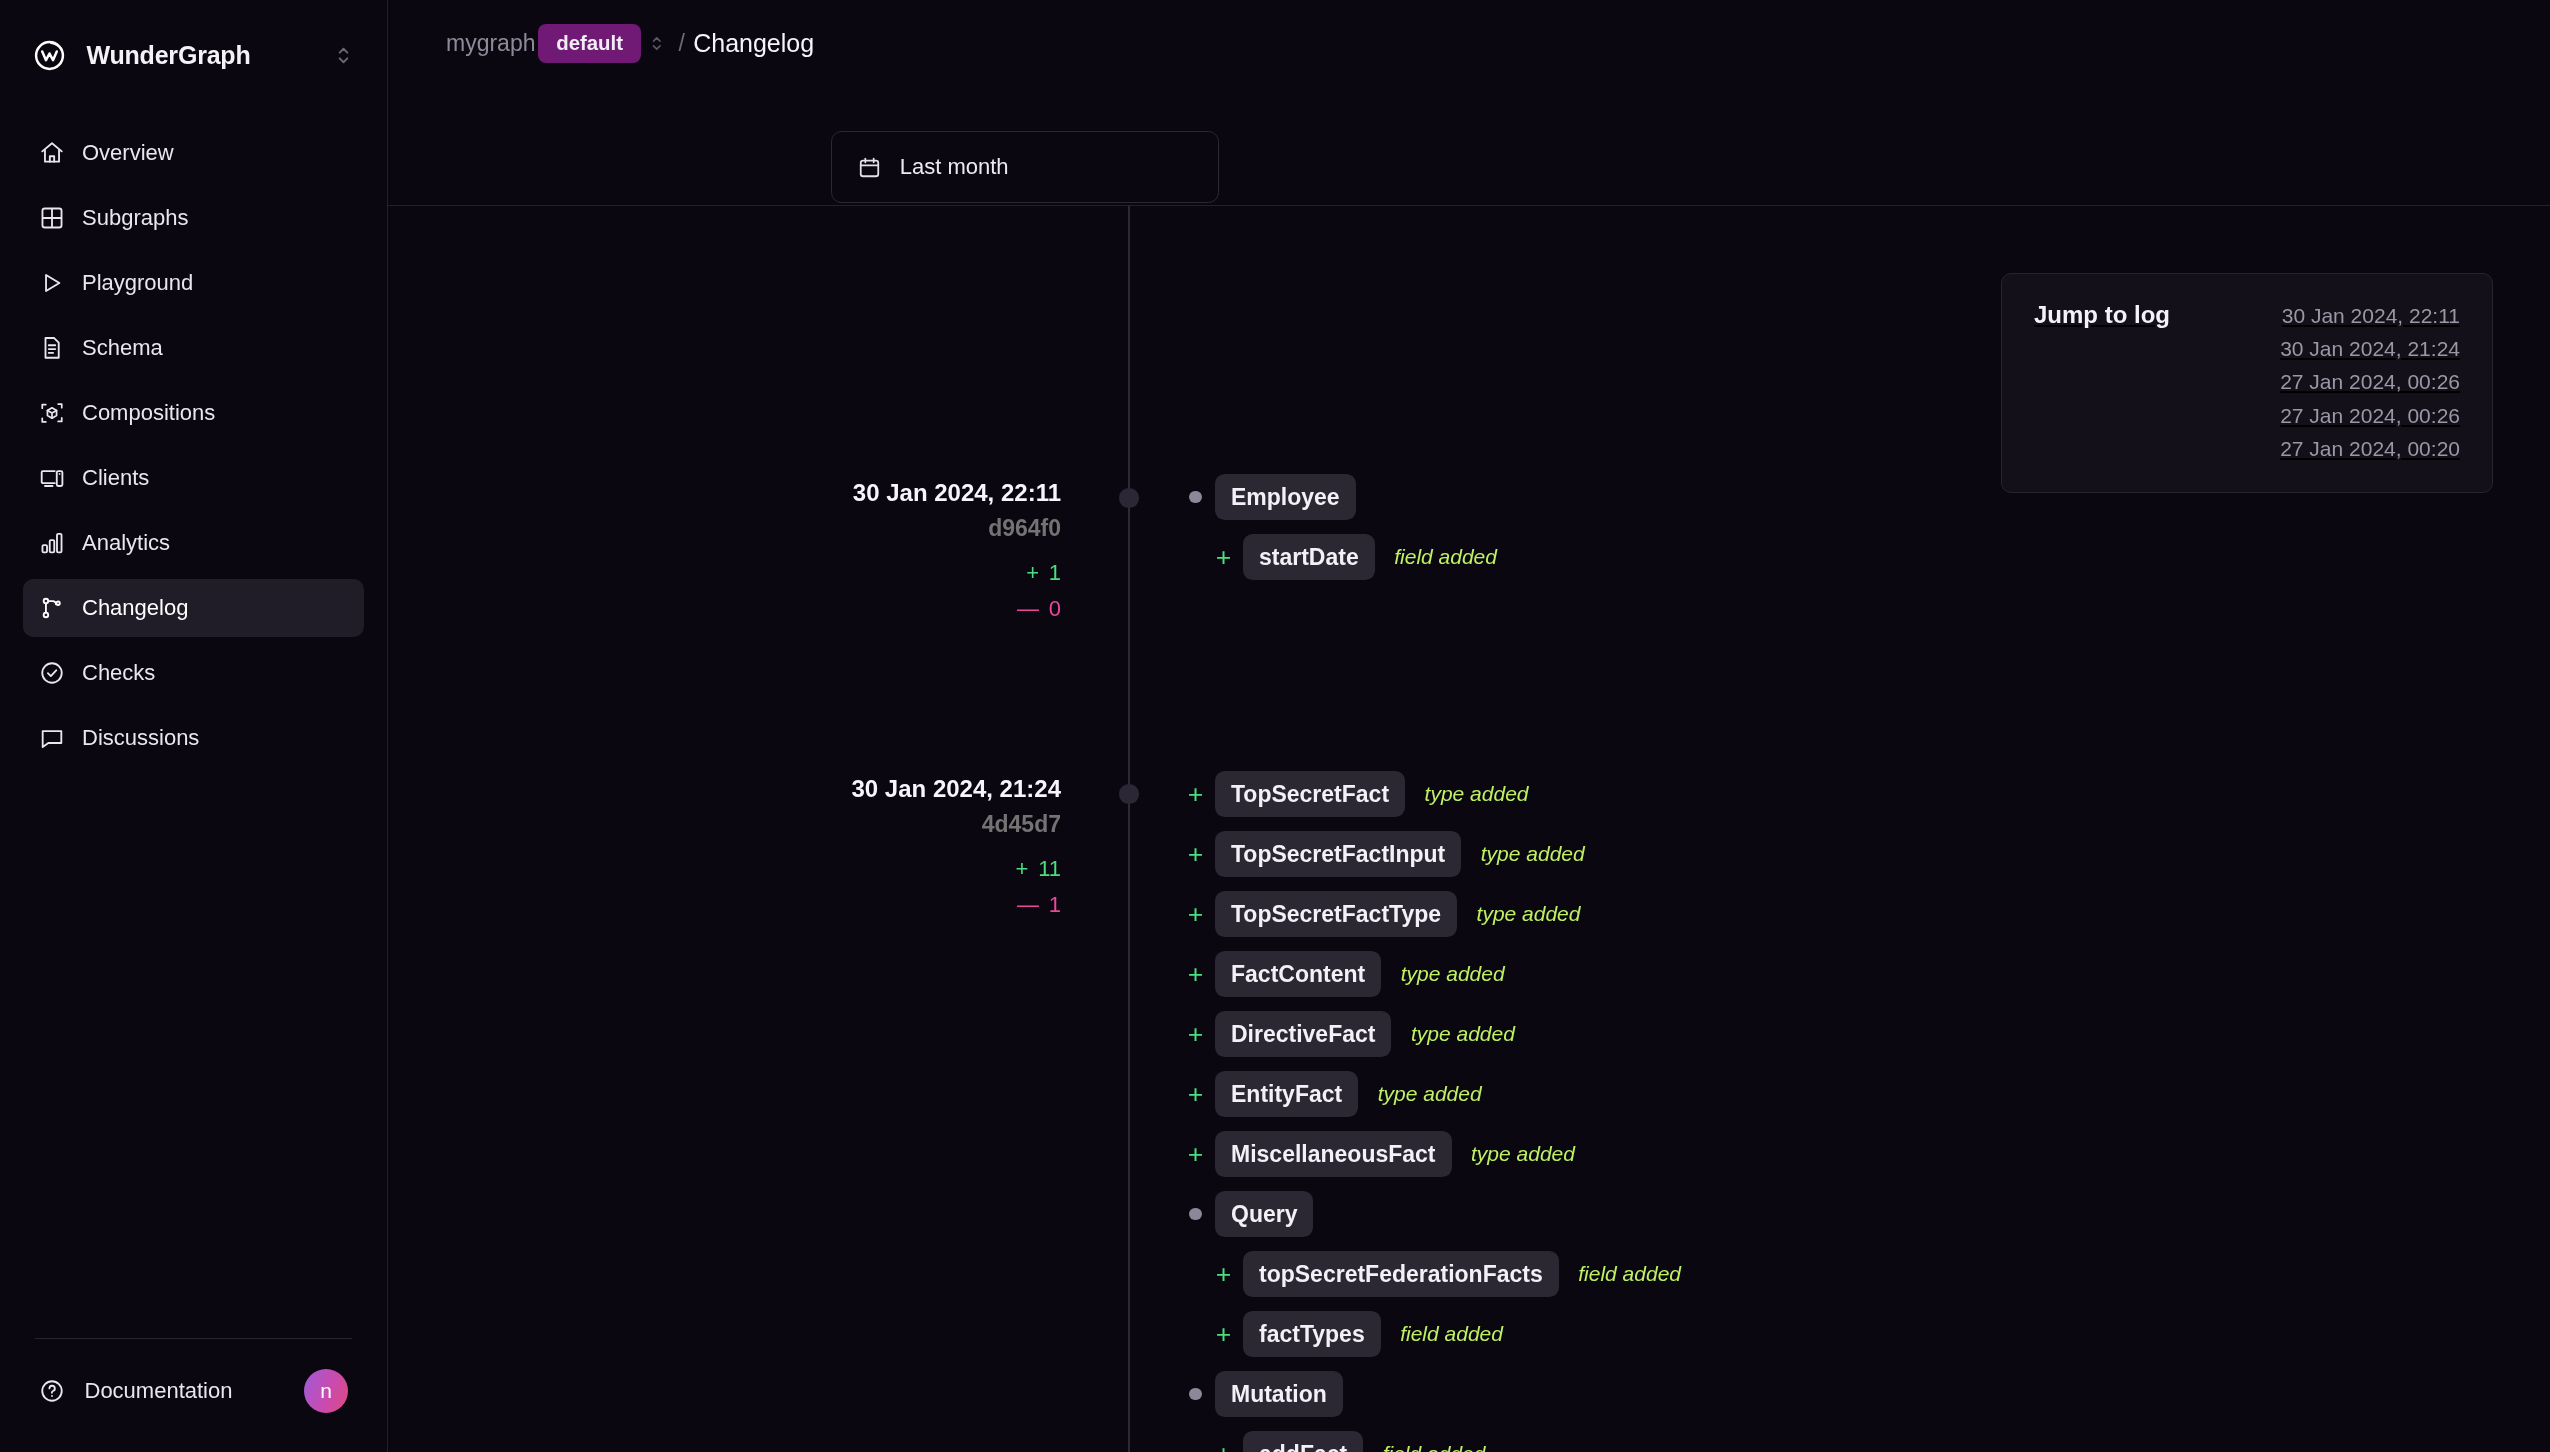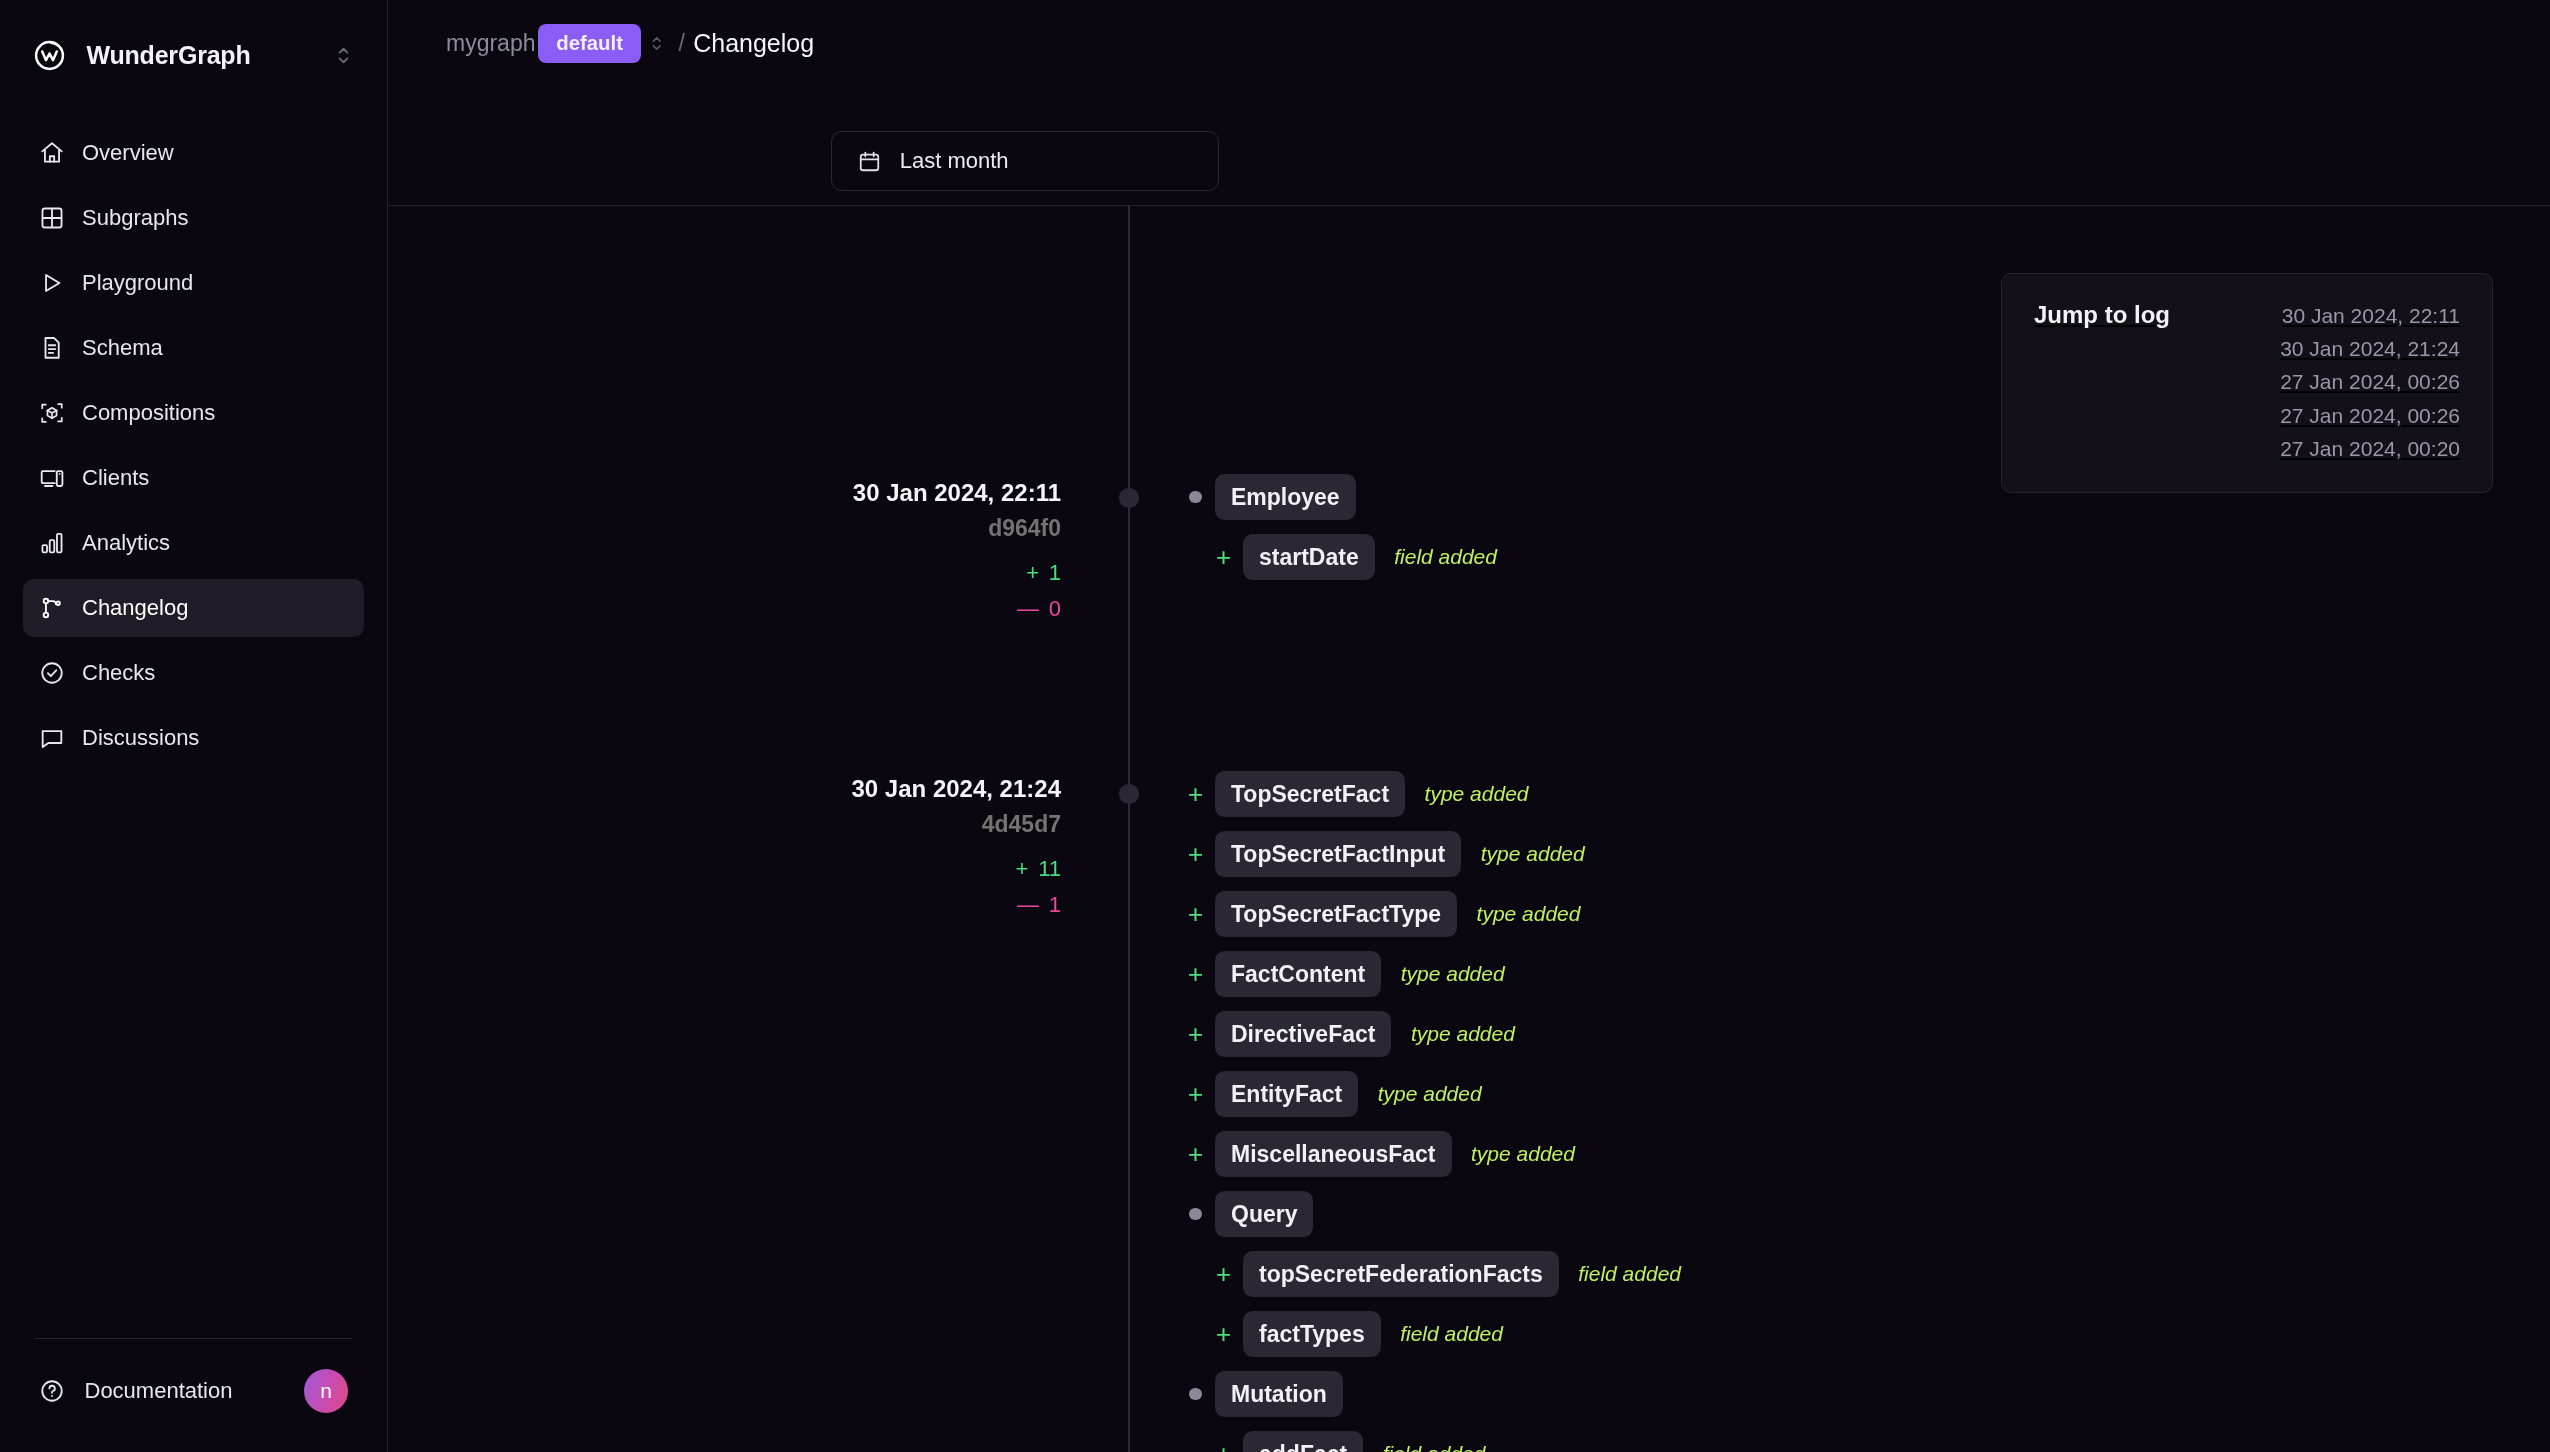--- a/index.html
+++ b/index.html
@@ -64,32 +64,32 @@
   .main { flex: 1; height: 1452px; position: relative; overflow: hidden; }
 
   .topbar { height: 206px; border-bottom: 0.9px solid #231f2b; position: relative; }
 
   .breadcrumb {
     display: flex; align-items: center; gap: 3px;
     padding: 34px 0 0 58px; height: 53px;
   }
   .crumb-graph { font-size: 23px; color: #8e8a99; }
   .crumb-chip {
-    background: #8b5cf6; color: #f0eef5;
+    background: #701a75; color: #f0eef5;
     font-size: 20.4px; font-weight: 700;
     padding: 8px 17.7px; border-radius: 8px;
   }
   .crumb-switch { width: 19.5px; height: 25px; opacity: .55; margin: 0 3.5px; }
   .crumb-sep { color: #6e6a7a; font-size: 23px; margin: 0 5.3px; }
   .crumb-page { font-size: 25px; color: #f6f4fa; font-weight: 400; }
 
   .daterange {
     margin: 32px 0 0 443px;
     position: absolute; left: 0; top: 99px; margin-left: 443px;
-    width: 388px; height: 60px;
+    width: 388px; height: 72px;
     border: 0.9px solid #2c2835; border-radius: 10.6px;
     display: flex; align-items: center; gap: 17.7px;
     padding: 0 25px;
     color: #eceaf2; font-size: 22px;
     cursor: pointer;
   }
   .daterange .ico { width: 25px; height: 25px; flex: 0 0 25px; }
 
   
   .content { position: relative; height: 1246px; }

